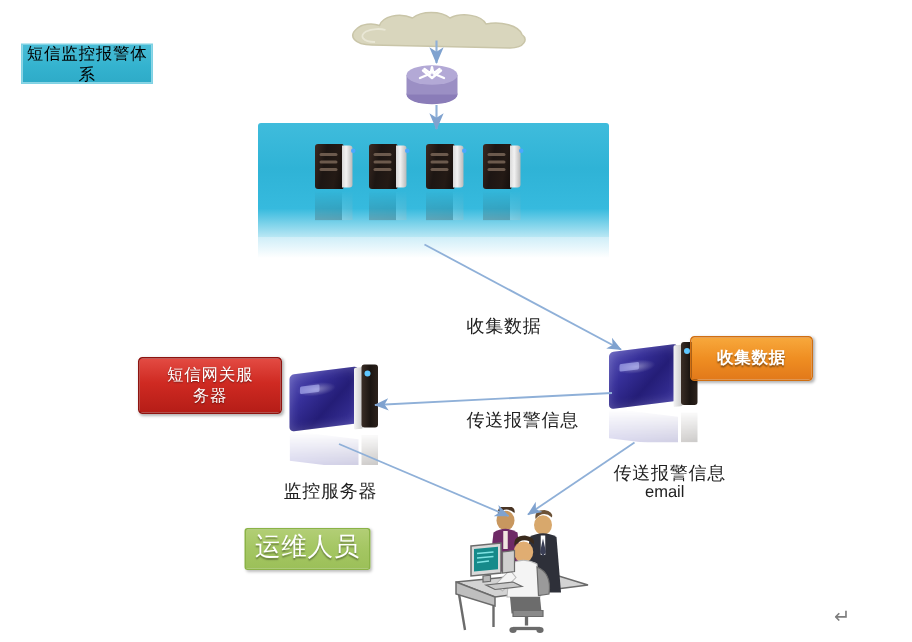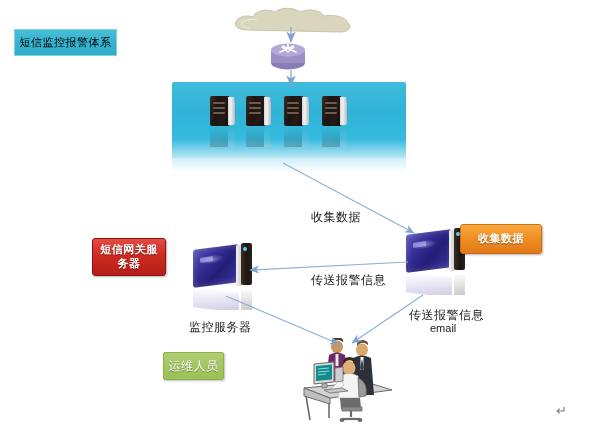--- a/index.html
+++ b/index.html
@@ -29,69 +29,69 @@
     align-items: center;
     justify-content: center;
     text-align: center;
     font-size: 11px;
     line-height: 1.25;
     letter-spacing: .5px;
     white-space: pre-line;
   }
 
   .box-title {
-    left: 14px; top: 29px; width: 103px; height: 27px;
+    left: 14px; top: 29px; width: 88px; height: 27px;
     background: linear-gradient(180deg, #49bcd6 0%, #34b3cf 55%, #2eabc8 100%);
     border: 1px solid #7fd2e4;
     color: #000000;
     font-size: 11px;
   }
 
   .box-servers {
     left: 50px; top: 115px; width: 86px; height: 28px;
     background: linear-gradient(180deg, #ddd6f2 0%, #d3c9ee 50%, #cec2ea 100%);
     border: 1px solid #9f8fd0;
     border-radius: 3px;
     color: #1a1a1a;
     font-size: 11px;
     box-shadow: 1px 1px 2px rgba(0,0,0,.25);
   }
 
   .box-gateway {
-    left: 92px; top: 238px; width: 74px; height: 38px;
+    left: 92px; top: 238px; width: 96px; height: 38px;
     background: linear-gradient(180deg, #e34b43 0%, #cf2a22 45%, #b51d17 100%);
     border: 1px solid #8e130f;
     border-radius: 3px;
     color: #ffffff;
     font-size: 11px;
-    font-weight: bold;
+    font-weight: normal;
     text-shadow: 0 1px 1px rgba(0,0,0,.45);
     box-shadow: 1px 1px 2px rgba(0,0,0,.3);
     padding: 0 3px;
   }
 
   .box-monitor {
     left: 460px; top: 224px; width: 82px; height: 30px;
     background: linear-gradient(180deg, #f7a83c 0%, #ef8e22 50%, #e2791a 100%);
     border: 1px solid #d06f12;
     border-radius: 3px;
     color: #ffffff;
     font-size: 11px;
     font-weight: bold;
     text-shadow: 0 1px 1px rgba(0,0,0,.4);
     box-shadow: 1px 1px 2px rgba(0,0,0,.3);
   }
 
   .box-ops {
-    left: 163px; top: 352px; width: 61px; height: 28px;
+    left: 163px; top: 352px; width: 84px; height: 28px;
     background: linear-gradient(180deg, #b2ce75 0%, #a4c662 50%, #9cc059 100%);
     border: 1px solid #8bb347;
     border-radius: 2px;
     color: #ffffff;
-    font-size: 12px;
+    font-size: 17px;
     text-shadow: 0 1px 1px rgba(0,0,0,.35);
     box-shadow: 1px 1px 2px rgba(0,0,0,.25);
   }
 
   
   .server-panel {
     position: absolute;
     left: 172px; top: 82px; width: 234px; height: 76px;
     background: linear-gradient(180deg, #3fbcdc 0%, #2fb3d6 40%, #36bade 75%, #b9e7f4 100%);
     border-radius: 2px 2px 0 0;

